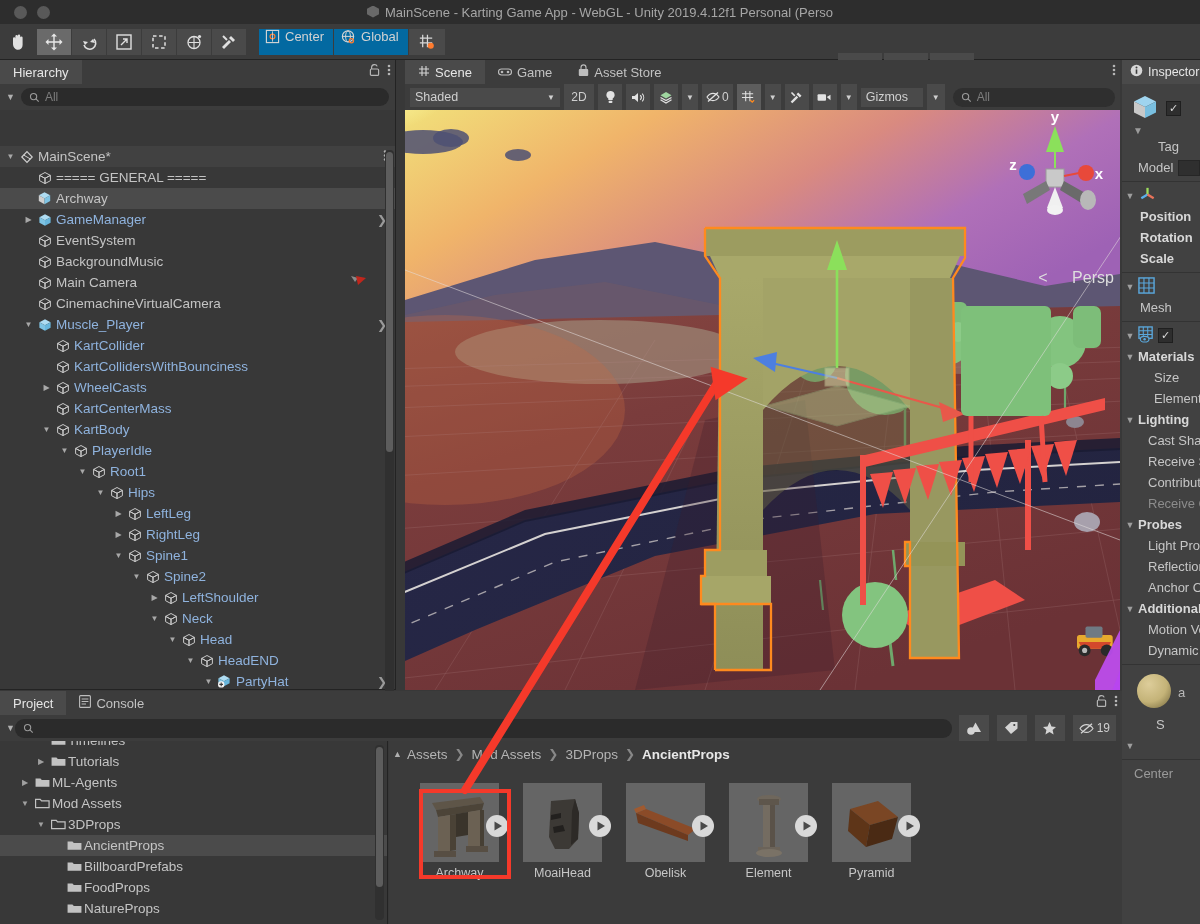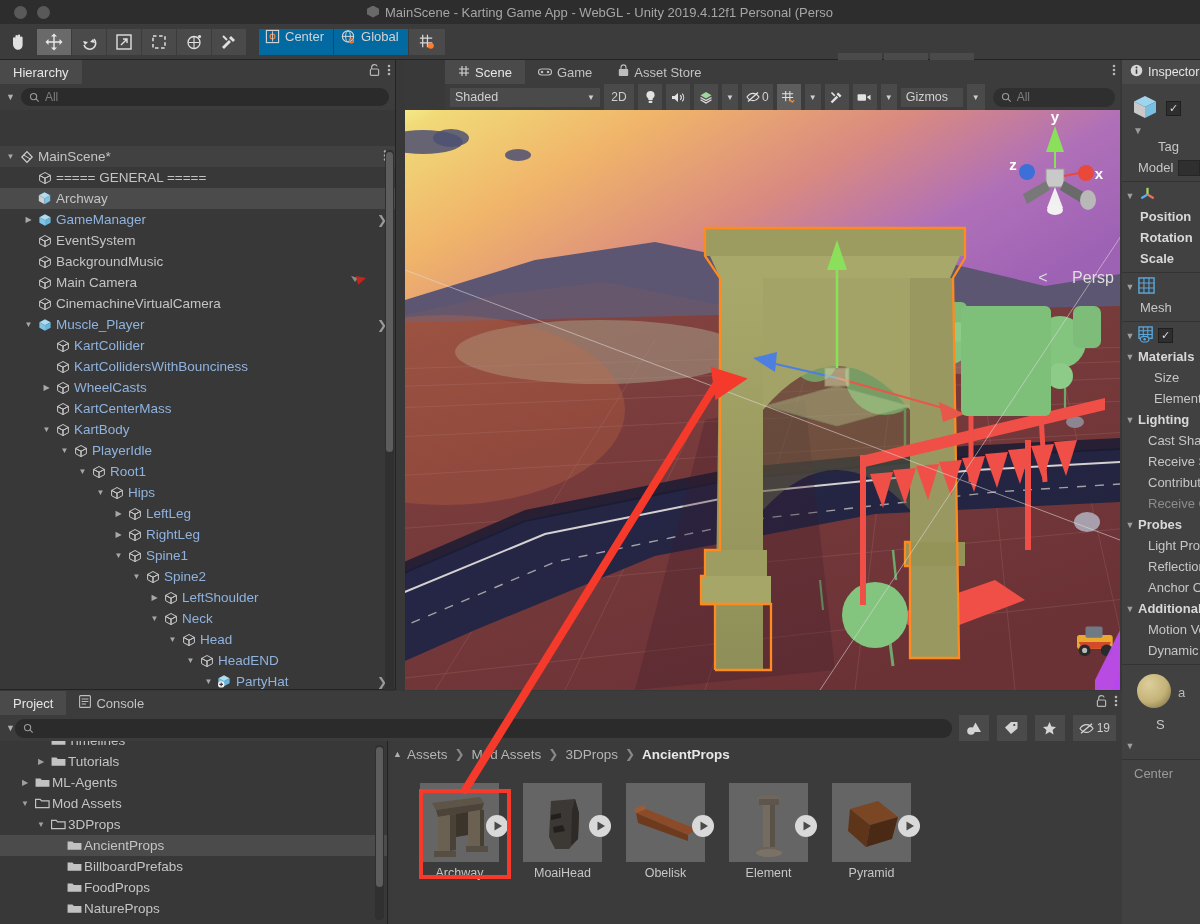--- a/index.html
+++ b/index.html
@@ -105,21 +105,20 @@
   }
   .hrow .hicon { width:19px; display:flex; align-items:center; justify-content:center; flex:0 0 19px; }
   .hrow .hlabel { padding-left:2px; }
   .blue { color:#8fb3de; }
   .rowchevron { position:absolute; right:8px; color:#9a9a9a; font-size:12px; }
 
   
   .sceneview {
     position:absolute; left:405px; top:60px; width:715px; height:630px;
     background:#393939;
-    padding-left:40px;
   }
   .scene-toolbar2 {
     height:26px; background:#3c3c3c; display:flex; align-items:center;
     padding:0 5px; gap:4px;
   }
   .sc-drop {
     height:19px; background:#4a4a4a; display:flex; align-items:center;
     padding:0 5px; gap:6px; font-size:12.5px; color:#d0d0d0; cursor:pointer;
   }
   .sc-btn {

